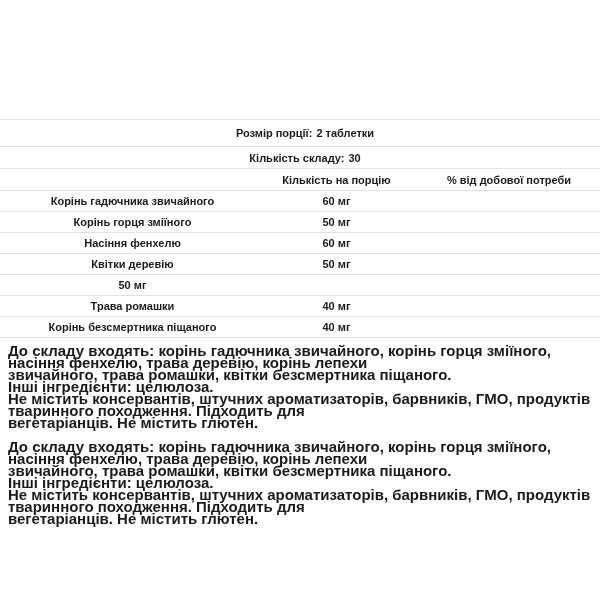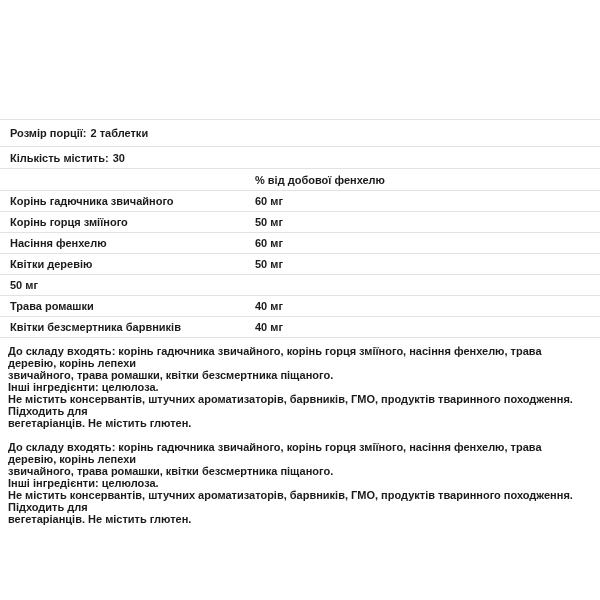--- a/index.html
+++ b/index.html
@@ -31,29 +31,29 @@
     border-bottom: 1px solid #e2e2e2;
     padding-left: 10px;
     font-size: 11px;
     font-weight: bold;
     color: #1b1b1b;
   }
   .row.info-row-1 { height: 27px; grid-template-columns: 1fr; }
   .row.info-row-2 { height: 22px; grid-template-columns: 1fr; }
   .row.header-row { height: 22px; }
   .row.data-row   { height: 21px; }
-  .cell { white-space: nowrap; overflow: hidden; }
+  .cell { white-space: nowrap; overflow: hidden; text-align: center; }
   .info-cell .label { font-weight: bold; }
   .info-cell .value { font-weight: bold; margin-left: 4px; }
   .legal-block {
     box-sizing: border-box;
     width: 600px;
     padding: 0 8px;
     margin-top: 7px;
-    font-size: 11px;
+    font-size: 15px;
     font-weight: bold;
     line-height: 12px;
     color: #1b1b1b;
     white-space: pre-line;
   }
   .legal-block.second { margin-top: 12px; }
 </style>
 </head>
 <body>
 
@@ -64,27 +64,28 @@
   <div class="facts-table">
 
     <div class="row info-row-1">
       <div class="cell info-cell">
         <span class="label">Розмір порції:</span><span class="value">2 таблетки</span>
       </div>
     </div>
 
     <div class="row info-row-2">
       <div class="cell info-cell">
-        <span class="label">Кількість містить:</span><span class="value">30</span>
+        <span class="label">Кількість складу:</span><span class="value">30</span>
       </div>
     </div>
 
     <div class="row header-row">
       <div class="cell"></div>
-      <div class="cell">% від добової фенхелю</div>
+      <div class="cell">Кількість на порцію</div>
+      <div class="cell">% від добової потреби</div>
     </div>
 
     <div class="row data-row">
       <div class="cell">Корінь гадючника звичайного</div>
       <div class="cell">60 мг</div>
       <div class="cell"></div>
     </div>
 
     <div class="row data-row">
       <div class="cell">Корінь горця зміїного</div>
@@ -109,21 +110,21 @@
       <div class="cell"></div>
     </div>
 
     <div class="row data-row">
       <div class="cell">Трава ромашки</div>
       <div class="cell">40 мг</div>
       <div class="cell"></div>
     </div>
 
     <div class="row data-row">
-      <div class="cell">Квітки безсмертника барвників</div>
+      <div class="cell">Корінь безсмертника піщаного</div>
       <div class="cell">40 мг</div>
       <div class="cell"></div>
     </div>
 
   </div>
 
   <div class="legal-block">До складу входять: корінь гадючника звичайного, корінь горця зміїного, насіння фенхелю, трава деревію, корінь лепехи
 звичайного, трава ромашки, квітки безсмертника піщаного.
 Інші інгредієнти: целюлоза.
 Не містить консервантів, штучних ароматизаторів, барвників, ГМО, продуктів тваринного походження. Підходить для

